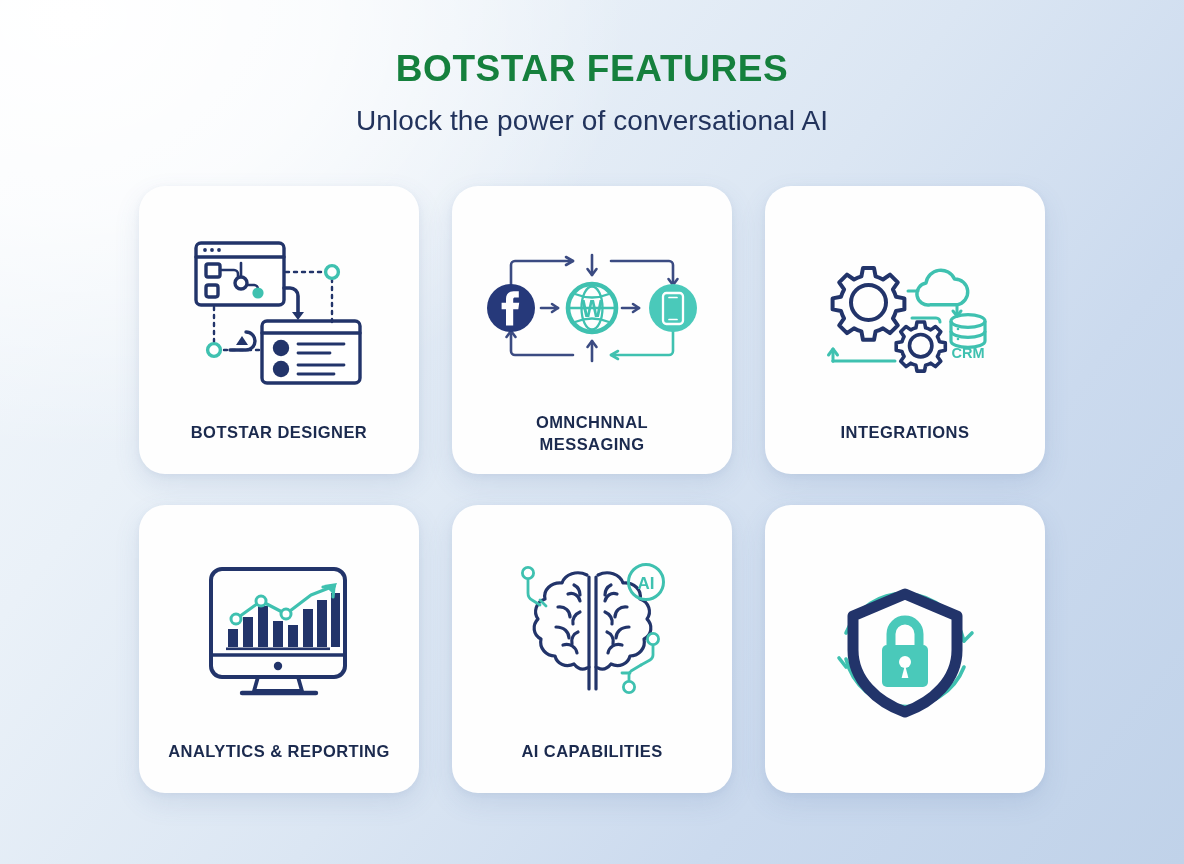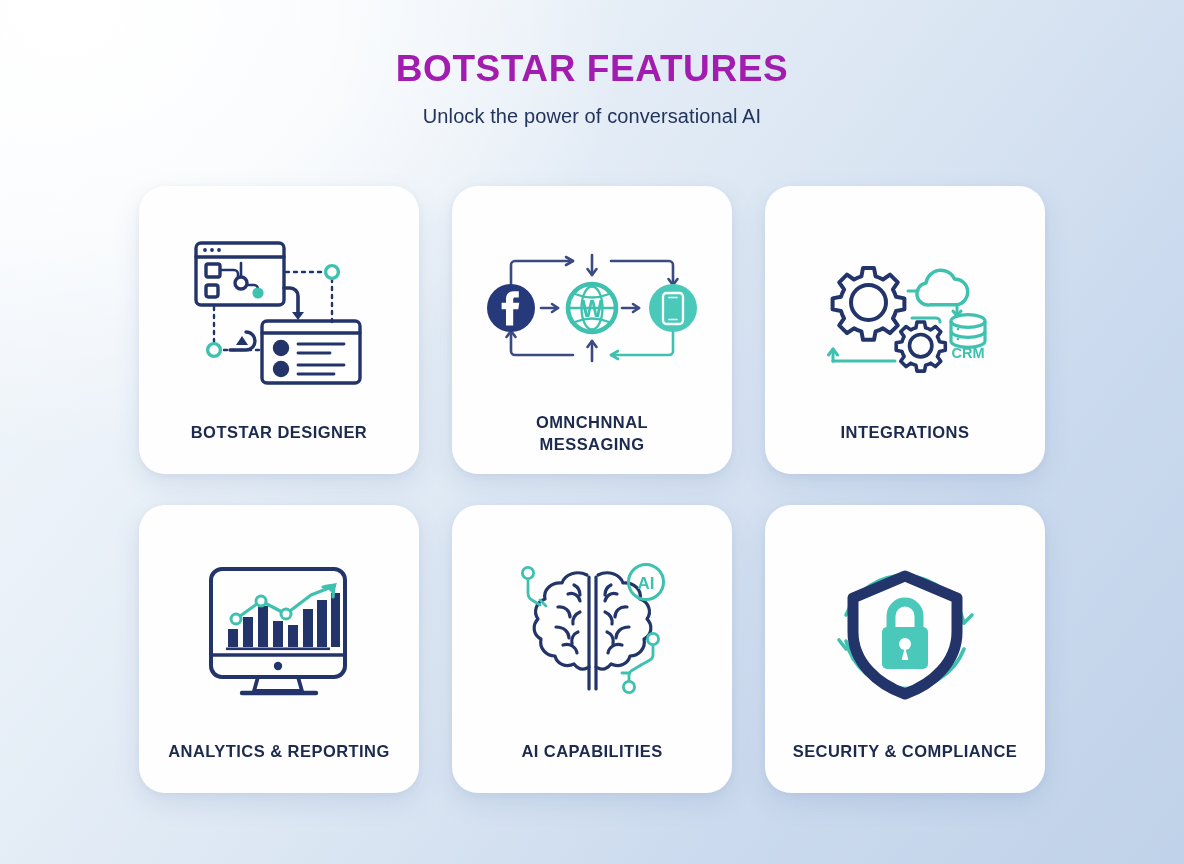--- a/index.html
+++ b/index.html
@@ -20,26 +20,26 @@
 
   
   .header {
     padding-top: 48px;
     text-align: center;
   }
   .page-title {
     font-size: 37px;
     font-weight: bold;
     letter-spacing: 0.6px;
-    color: #a21caf;
+    color: #15803d;
     line-height: 1.15;
   }
   .page-subtitle {
     margin-top: 14px;
-    font-size: 20px;
+    font-size: 28px;
     font-weight: 400;
     color: #22335c;
     letter-spacing: 0.1px;
   }
 
   
   .features-grid {
     position: absolute;
     left: 139px;
     top: 186px;
@@ -338,16 +338,15 @@
         </g>
 
         <path d="M95 24 l52 22 v34 c0 30 -24 52 -52 62 c-28 -10 -52 -32 -52 -62 v-34 z" fill="none" stroke="#22346a" stroke-width="11" stroke-linejoin="round"></path>
 
         <rect x="72" y="75" width="46" height="42" rx="5" fill="#4ac9ba"></rect>
         <path d="M81 75 v-11 a14 14 0 0 1 28 0 v11" fill="none" stroke="#4ac9ba" stroke-width="9"></path>
         <circle cx="95" cy="92" r="6" fill="#ffffff"></circle>
         <path d="M95 95 l-3.4 13 h6.8 z" fill="#ffffff"></path>
       </svg>
     </div>
-    <div class="card-label">SECURITY &amp; COMPLIANCE</div>
   </div>
 
 </div>
 
 </body></html>

